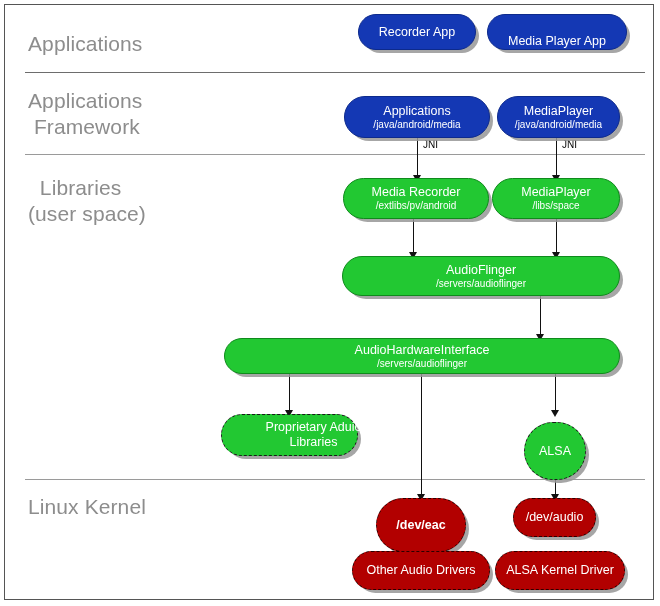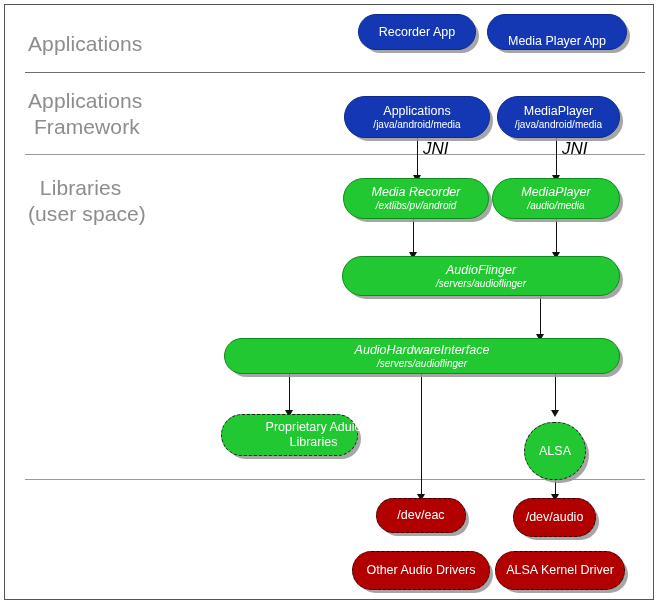--- a/index.html
+++ b/index.html
@@ -46,24 +46,23 @@
   }
   .arrowhead{
     position:absolute;
     width:0;height:0;
     border-left:4.5px solid transparent;
     border-right:4.5px solid transparent;
     border-top:7px solid #111111;
   }
   .jni{
     position:absolute;
-    font-size:17px;
+    font-size:10px;
     color:#000000;
     white-space:nowrap;
-    font-style:italic;
   }
 
   
   .node{
     position:absolute;
     box-sizing:border-box;
     display:flex;
     flex-direction:column;
     align-items:center;
     justify-content:center;
@@ -88,21 +87,20 @@
     margin-left:48px;
   }
 
   .node.blue{
     background:#1438b4;
     border:1px solid #0d2a8c;
   }
   .node.green{
     background:#22c832;
     border:1px solid #0f8a1c;
-    font-style:italic;
   }
   .node.green-dash{
     background:#22c832;
     border:1.6px dashed #1a1a1a;
   }
   .node.red-dash{
     background:#b20000;
     border:1.6px dashed #2a0000;
   }
 </style>
@@ -114,20 +112,21 @@
 
   <div class="divider dark" style="left:25px;top:72px;width:620px;"></div>
   <div class="divider" style="left:25px;top:154px;width:620px;"></div>
   <div class="divider" style="left:25px;top:479px;width:620px;"></div>
 
   <div class="layer-label" style="left: 28px; top: 31px; white-space: pre;">Applications</div>
   <div class="layer-label" style="left: 28px; top: 88px; white-space: pre;">Applications
  Framework</div>
   <div class="layer-label" style="left: 28px; top: 175px; white-space: pre;">  Libraries
 (user space)</div>
+  <div class="layer-label" style="left: 28px; top: 494px; white-space: pre;">Linux Kernel</div>
 
   <div class="vline" style="left:417px;top:138px;height:40px;"></div>
   <div class="arrowhead" style="left:412.5px;top:175px;"></div>
   <div class="jni" style="left:423px;top:139px;">JNI</div>
 
   <div class="vline" style="left:556px;top:138px;height:40px;"></div>
   <div class="arrowhead" style="left:551.5px;top:175px;"></div>
   <div class="jni" style="left:562px;top:139px;">JNI</div>
 
   <div class="vline" style="left:413px;top:219px;height:37px;"></div>
@@ -169,21 +168,21 @@
     <span class="t2">/java/android/media</span>
   </div>
 
   <div class="node green" style="left:343px;top:178px;width:146px;height:41px;">
     <span class="t1">Media Recorder</span>
     <span class="t2">/extlibs/pv/android</span>
   </div>
 
   <div class="node green" style="left:492px;top:178px;width:128px;height:41px;">
     <span class="t1">MediaPlayer</span>
-    <span class="t2">/audio/media</span>
+    <span class="t2">/libs/space</span>
   </div>
 
   <div class="node green" style="left:342px;top:256px;width:278px;height:40px;">
     <span class="t1">AudioFlinger</span>
     <span class="t2">/servers/audioflinger</span>
   </div>
 
   <div class="node green" style="left:224px;top:338px;width:396px;height:36px;">
     <span class="t1">AudioHardwareInterface</span>
     <span class="t2">/servers/audioflinger</span>
@@ -191,21 +190,21 @@
 
   <div class="node green-dash two-line-title" style="left:221px;top:414px;width:137px;height:42px;">
     <span class="t1">Proprietary Aduio</span>
     <span class="t1">Libraries</span>
   </div>
 
   <div class="node green-dash" style="left:524px;top:414px;width:62px;height:58px;margin-top:8px;">
     <span class="t1">ALSA</span>
   </div>
 
-  <div class="node red-dash" style="left:376px;top:498px;width:90px;height:35px;">
+  <div class="node red-dash" style="left:376px;top:498px;width:90px;height:54px;font-weight:bold;">
     <span class="t1">/dev/eac</span>
   </div>
 
   <div class="node red-dash" style="left:513px;top:498px;width:83px;height:39px;">
     <span class="t1">/dev/audio</span>
   </div>
 
   <div class="node red-dash" style="left:352px;top:551px;width:138px;height:39px;text-align:right;">
     <span class="t1">Other Audio Drivers</span>
   </div>

